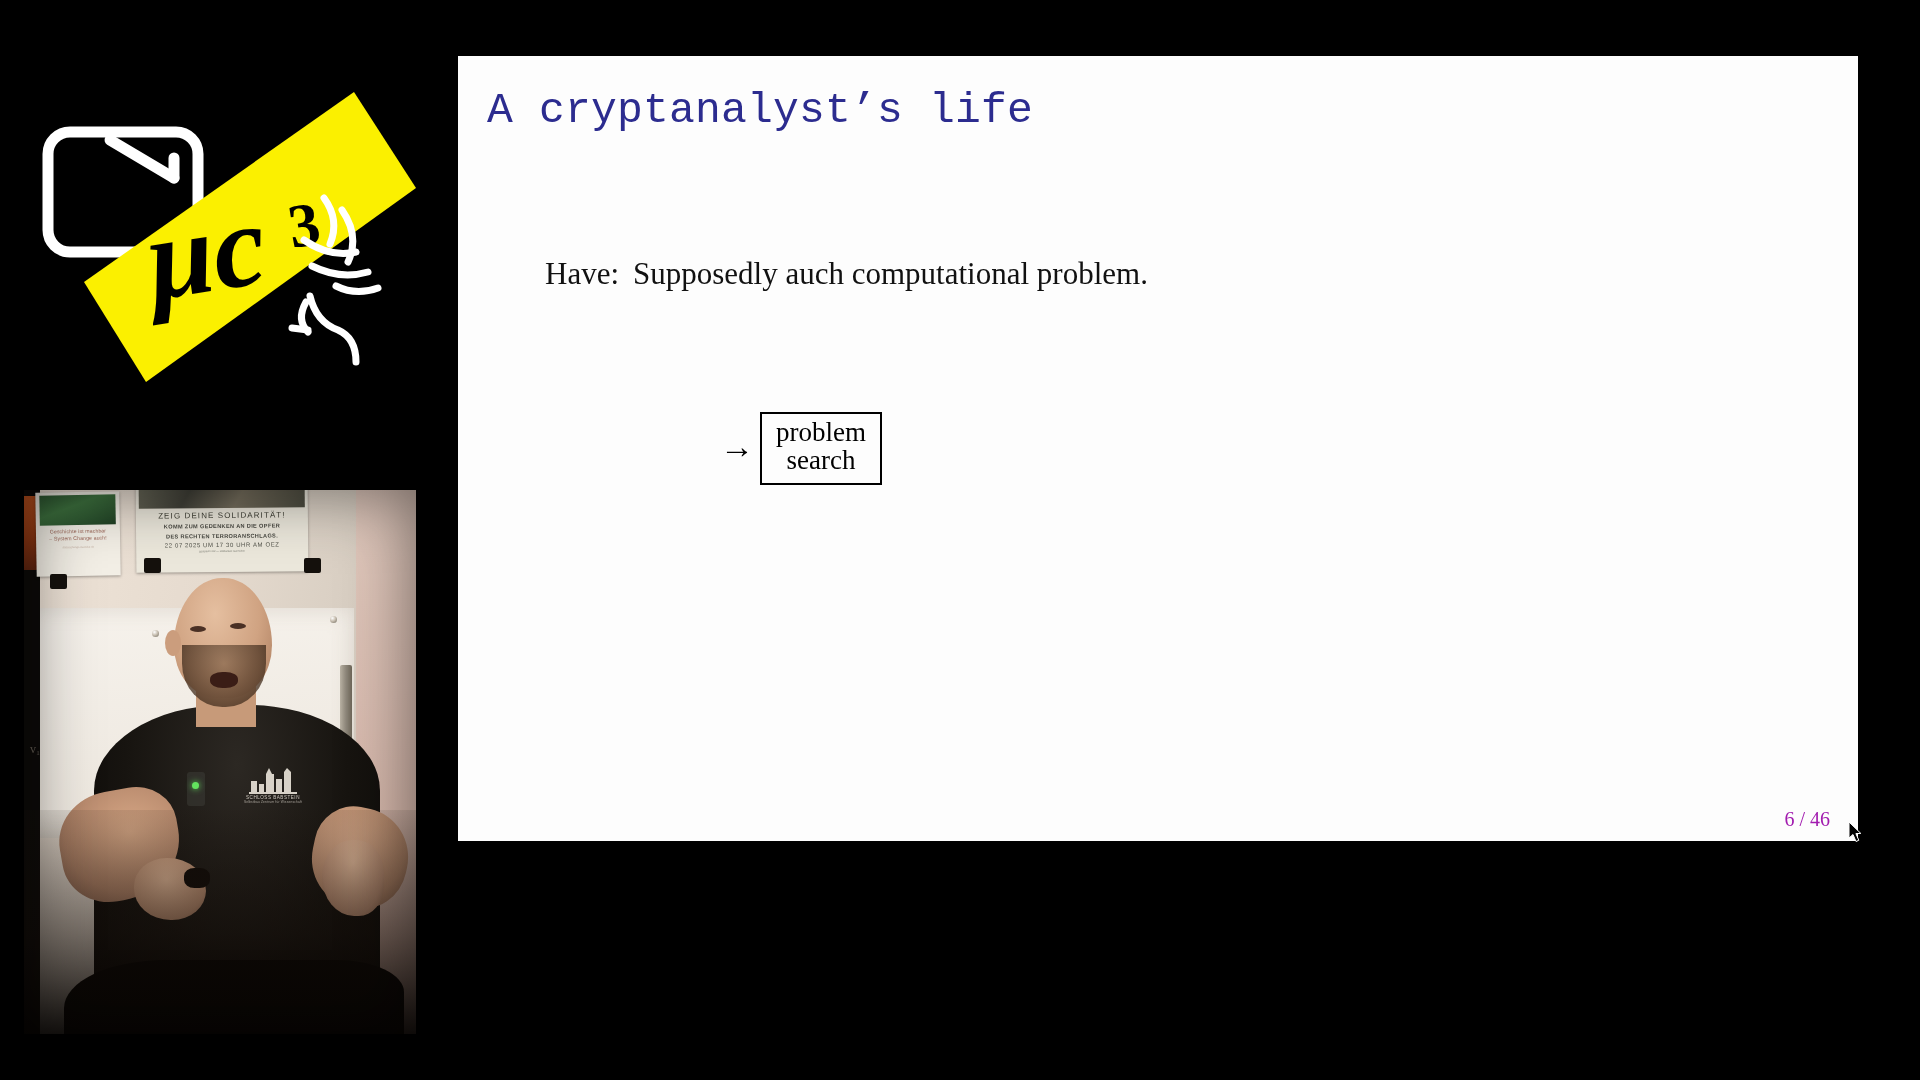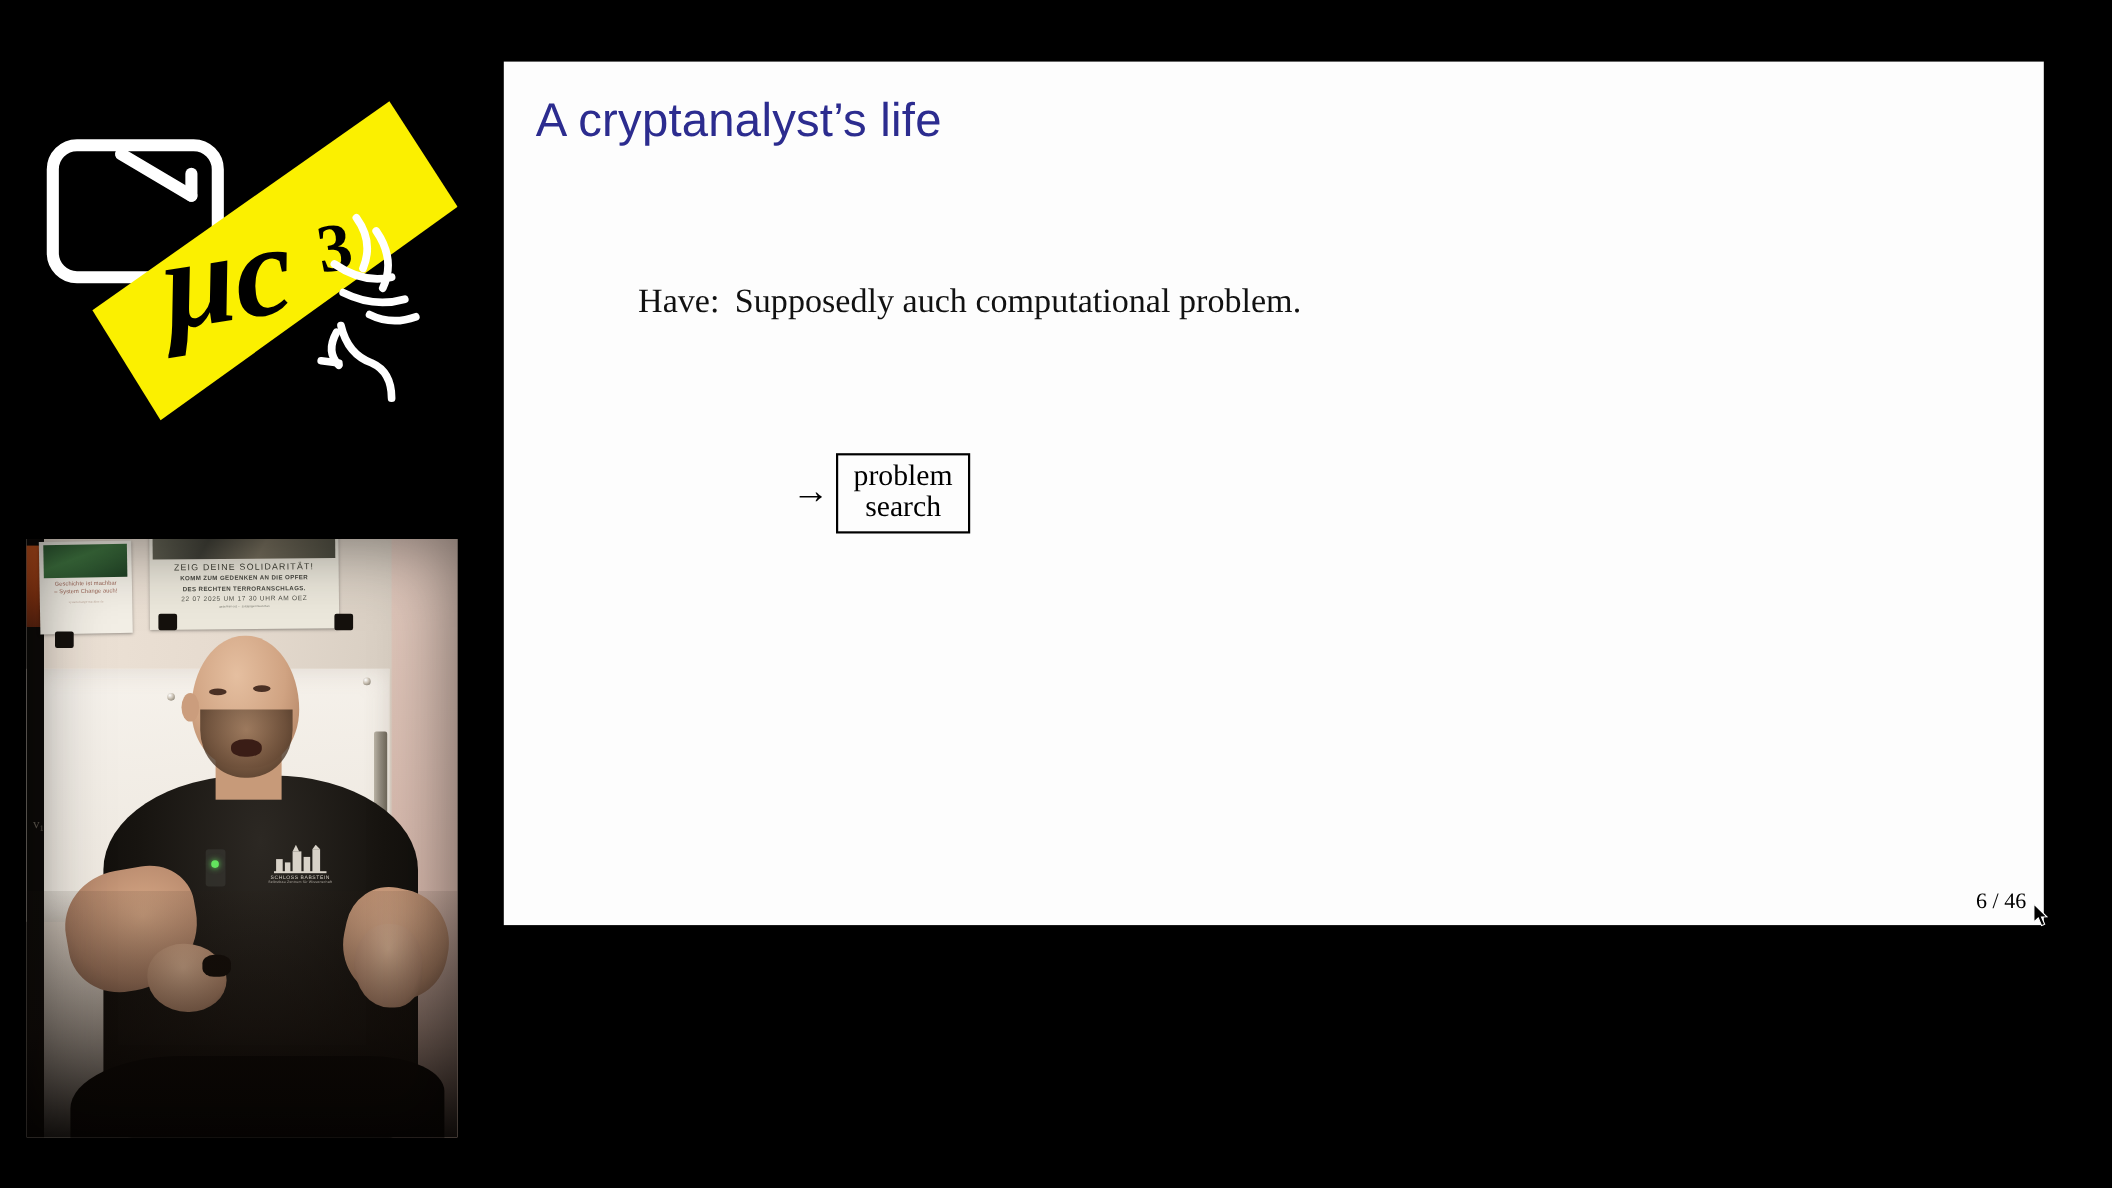--- a/index.html
+++ b/index.html
@@ -281,36 +281,36 @@
     left: 458px;
     top: 56px;
     width: 1400px;
     height: 785px;
     background: #fdfdfd;
   }
   #slide-title {
     position: absolute;
     left: 29px;
     top: 30px;
-    font-family: Liberation Sans, sans-serif;
+    font-family: Liberation Mono, monospace;
     font-size: 43px;
     color: #2c2c8f;
     letter-spacing: .2px;
     white-space: nowrap;
   }
   #slide-body {
     position: absolute;
     left: 87px;
     top: 200px;
     font-family: "Liberation Serif", serif;
     font-size: 31px;
     color: #111111;
     white-space: nowrap;
   }
-  #slide-body .have-label { margin-right: 14px; margin-left: 35px; }
+  #slide-body .have-label { margin-right: 14px; }
 
   #diagram {
     position: absolute;
     left: 262px;
     top: 356px;
     display: flex;
     align-items: center;
   }
   #in-arrow {
     font-family: "Liberation Serif", serif;
@@ -327,25 +327,25 @@
     font-family: "Liberation Serif", serif;
     font-size: 27px;
     color: #000000;
     line-height: 1.05;
     background: #fdfdfd;
   }
   #attack-box .bl { display: block; }
 
   #page-number {
     position: absolute;
-    right: 16px;
+    right: 28px;
     bottom: 10px;
     font-family: "Liberation Serif", serif;
     font-size: 20px;
-    color: #000000;
+    color: #a21caf;
   }
 
   
   #cursor {
     position: absolute;
     left: 1849px;
     top: 822px;
     width: 16px;
     height: 22px;
     pointer-events: none;

